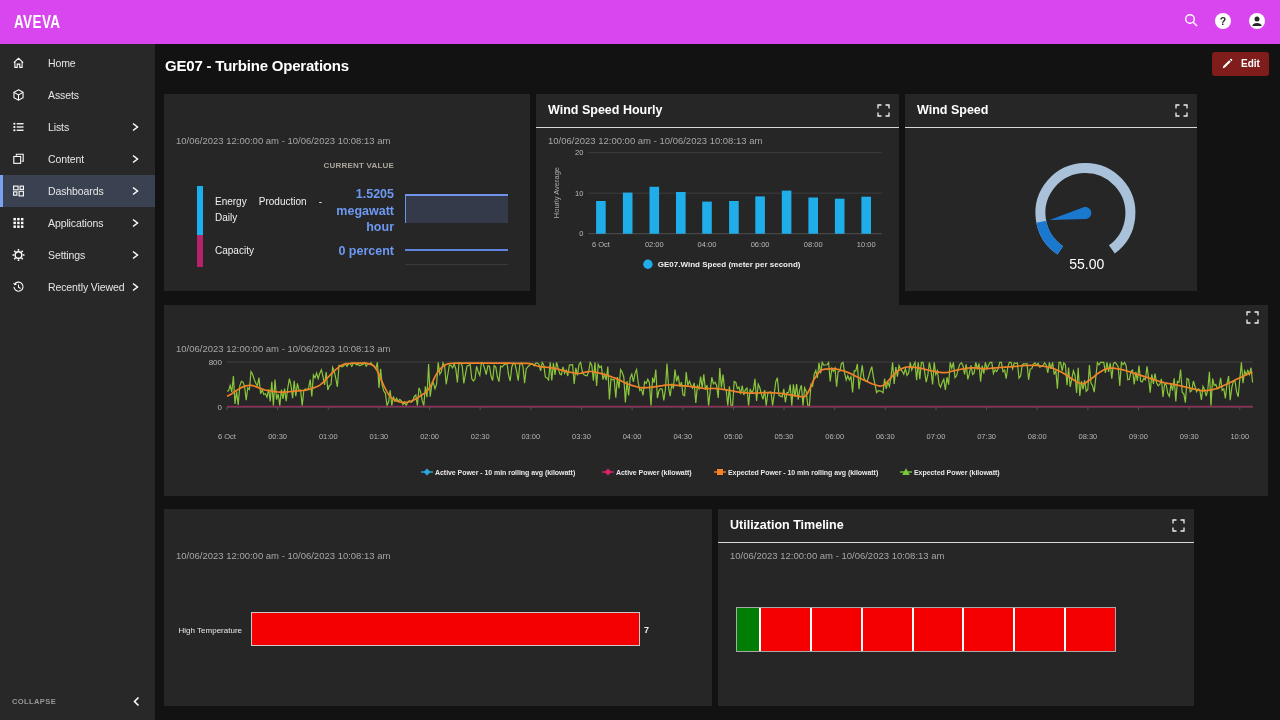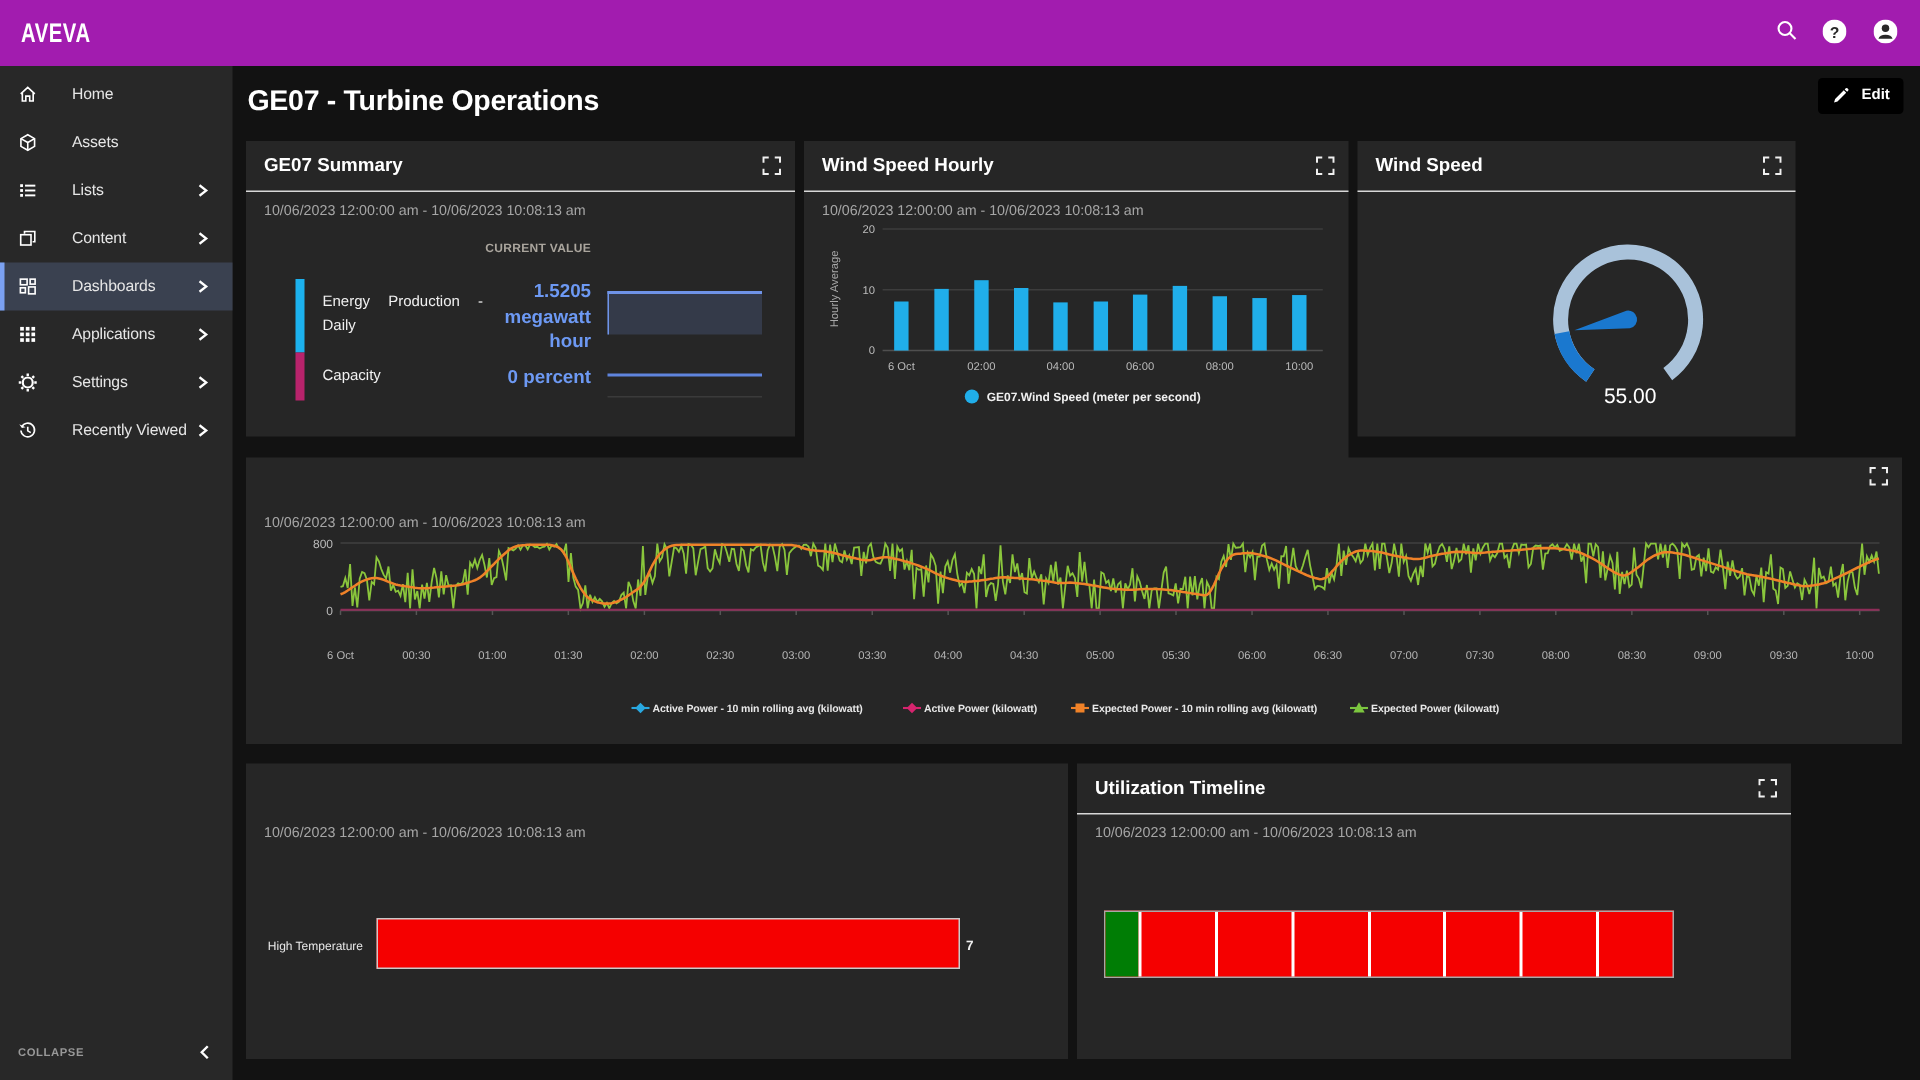--- a/index.html
+++ b/index.html
@@ -1,40 +1,40 @@
 <!DOCTYPE html>
 <html><head>
 <meta charset="utf-8">
 <style>
 * { margin:0; padding:0; box-sizing:border-box; }
 html,body { width:1280px; height:720px; overflow:hidden; background:#121212;
   font-family:"Liberation Sans", sans-serif; }
 .abs { position:absolute; }
-#topbar { position:absolute; left:0; top:0; width:1280px; height:44px; background:#a21caf; }
+#topbar { position:absolute; left:0; top:0; width:1280px; height:44px; background:#d946ef; }
 #logo { position:absolute; left:14px; top:12px; color:#fff; font-size:18px; font-weight:bold;
   letter-spacing:0.5px; transform:scaleX(0.75); transform-origin:left center; }
 #sidebar { position:absolute; left:0; top:44px; width:155px; height:676px; background:#282828; }
 .nav { position:absolute; left:0; width:155px; height:32px; }
 .nav .lbl { position:absolute; left:48px; top:50%; transform:translateY(-50%);
   color:#e6e6e6; font-size:10.5px; letter-spacing:-0.1px; }
 .nav svg.ic { position:absolute; left:12px; top:50%; transform:translateY(-50%); }
 .nav svg.chev { position:absolute; left:131px; top:50%; transform:translateY(-50%); }
 .nav.active { background:#3a4150; }
 .nav.active::before { content:""; position:absolute; left:0; top:0; width:3px; height:32px; background:#7ba1f2; }
 #collapse { position:absolute; left:12px; top:653px; color:#989898; font-size:7.5px;
   font-weight:bold; letter-spacing:0.4px; }
 .card { position:absolute; background:#262626; }
 .chead { position:absolute; left:0; top:0; right:0; height:34px; border-bottom:1px solid #d8d8d8; }
 .chead .t { position:absolute; left:12px; top:9px; color:#fff; font-size:12.5px; font-weight:bold; }
 .expand { position:absolute; right:9px; top:10px; }
 #c4 > .expand { top:6px; }
 .cdate { position:absolute; left:12px; color:#a6a6a6; font-size:9.5px; white-space:nowrap; }
-#title { position:absolute; left:165px; top:57px; color:#fff; font-size:19px; font-weight:bold; letter-spacing:-0.2px; }
+#title { position:absolute; left:165px; top:57px; color:#fff; font-size:15px; font-weight:bold; letter-spacing:-0.2px; }
 #editbtn { position:absolute; left:1212px; top:52px; width:57px; height:24px;
-  background:#000000; border-radius:3px; }
+  background:#7f1d1d; border-radius:3px; }
 #editbtn span { position:absolute; left:29px; top:6px; color:#fff; font-size:10px; font-weight:bold; }
 .tbico { position:absolute; }
 </style>
 </head>
 <body>
 <div id="topbar">
   <div id="logo">AVEVA</div>
   <svg class="tbico" style="left:1184px;top:13px" width="15" height="15" viewBox="0 0 15 15">
     <circle cx="6" cy="6" r="4.3" fill="none" stroke="#fff" stroke-width="1.4"></circle>
     <line x1="9.2" y1="9.2" x2="13" y2="13" stroke="#fff" stroke-width="1.4"></line>
@@ -160,26 +160,20 @@
 </div>
 <div id="title">GE07 - Turbine Operations</div>
 <div id="editbtn">
   <svg style="position:absolute;left:9px;top:6px" width="12" height="12" viewBox="0 0 12 12">
     <path d="M1.7 10.3 L2.4 8 L8.2 2.2 L9.8 3.8 L4 9.6 Z M8.8 1.6 L9.5 0.9 a0.8 0.8 0 0 1 1.1 0 l0.5 0.5 a0.8 0.8 0 0 1 0 1.1 l-0.7 0.7 Z" fill="#fff"></path>
   </svg>
   <span>Edit</span>
 </div>
 
 <div class="card" id="c1" style="left:164px; top:94px; width:366px; height:197px;">
-  <div class="chead">
-      <span class="t">GE07 Summary</span>
-      <svg class="expand" width="13" height="13" viewBox="0 0 13 13">
-        <path d="M1 4.5 V1 H4.5 M8.5 1 H12 V4.5 M12 8.5 V12 H8.5 M4.5 12 H1 V8.5" fill="none" stroke="#efefef" stroke-width="1.3"></path>
-      </svg>
-    </div>
   <div class="cdate" style="top:41px">10/06/2023 12:00:00 am - 10/06/2023 10:08:13 am</div>
   <div class="abs" style="left:120px; top:67px; width:110px; color:#aaa59d; font-size:8px; font-weight:bold; letter-spacing:0.2px; text-align:right;">CURRENT VALUE</div>
   <div class="abs" style="left:33px; top:92px; width:6px; height:49px; background:#1cb1ee;"></div>
   <div class="abs" style="left:33px; top:141px; width:6px; height:32px; background:#b7236b;"></div>
   <div class="abs" style="left:51px; top:100px; width:107px; color:#f0f0f0; font-size:10px; line-height:16px; text-align:justify;">Energy Production - Daily</div>
   <div class="abs" style="left:51px; top:151px; color:#f0f0f0; font-size:10px;">Capacity</div>
   <div class="abs" style="left:120px; top:92px; width:110px; color:#6d99f3; font-size:12.5px; font-weight:bold; line-height:16.5px; text-align:right;">1.5205<br>megawatt<br>hour</div>
   <div class="abs" style="left:120px; top:150px; width:110px; color:#6d99f3; font-size:12.5px; font-weight:bold; text-align:right;">0 percent</div>
   <div class="abs" style="left:241px; top:100px; width:103px; height:29px; background:#343a49; border-top:2px solid #6f93e8; border-left:1px solid #6f93e8;"></div>
   <div class="abs" style="left:241px; top:155px; width:103px; height:2px; background:#5f84dd;"></div>

